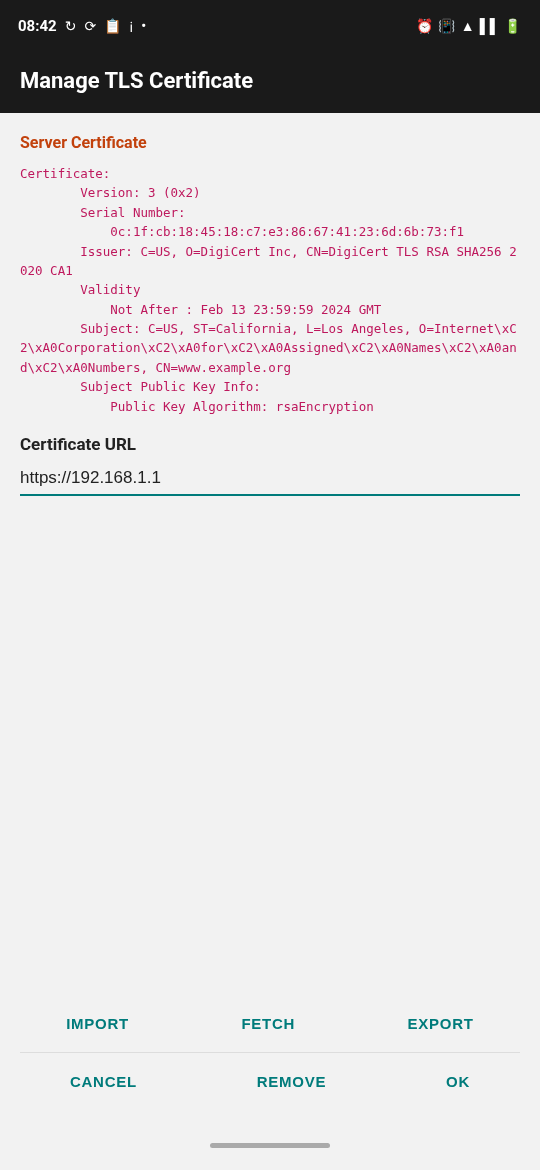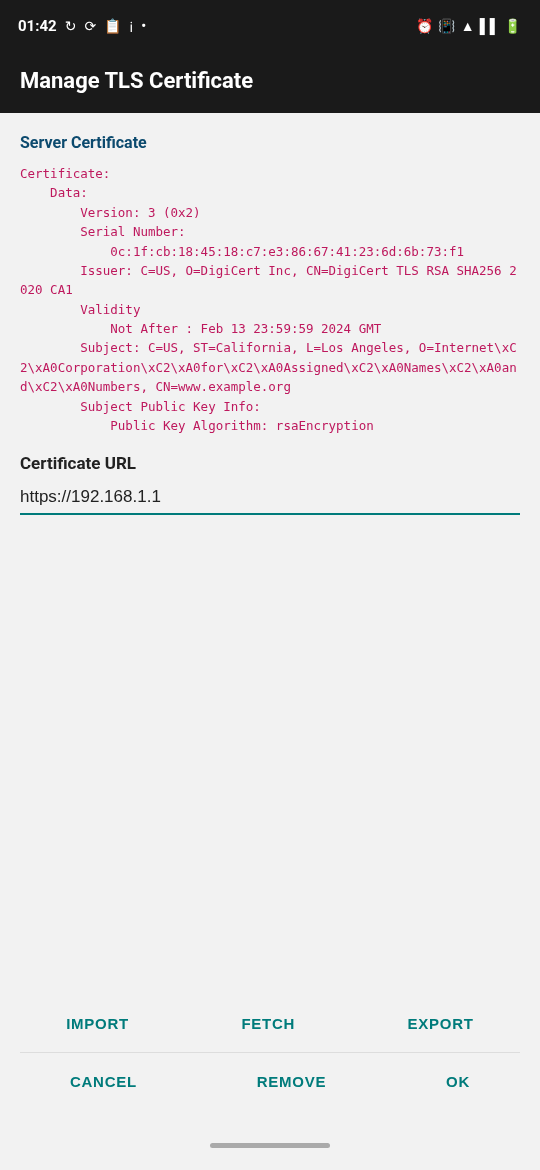--- a/index.html
+++ b/index.html
@@ -69,21 +69,21 @@
     
     .main-content {
       background: #f2f2f2;
       padding: 20px 20px 0 20px;
       flex: 1;
     }
 
     .section-title {
       font-size: 16px;
       font-weight: bold;
-      color: #0c4a6e;
+      color: #c2410c;
       margin-bottom: 12px;
     }
 
     .cert-text-block {
       font-size: 12.5px;
       color: #be185d;
       line-height: 1.55;
       font-family: monospace;
       word-break: break-all;
       background: #f2f2f2;
@@ -169,21 +169,21 @@
       height: 1px;
       background: #ddd;
       margin: 0 10px;
     }
   </style>
 </head>
 <body>
 
 <div class="status-bar">
   <div class="status-left">
-    <span class="status-time">01:42</span>
+    <span class="status-time">08:42</span>
     <span class="status-icon">↻</span>
     <span class="status-icon">⟳</span>
     <span class="status-icon">📋</span>
     <span class="status-icon">ℹ</span>
     <span class="status-icon">•</span>
   </div>
   <div class="status-right">
     <span class="status-icon">⏰</span>
     <span class="status-icon">📳</span>
     <span class="status-icon">▲</span>
@@ -195,21 +195,20 @@
 <div class="header">
   <div class="header-title">Manage TLS Certificate</div>
 </div>
 
 <div class="main-content">
 
   <div class="section-title">Server Certificate</div>
 
   <div class="cert-text-block">
     <div>Certificate:</div>
-    <div>&nbsp;&nbsp;&nbsp;&nbsp;Data:</div>
     <div>&nbsp;&nbsp;&nbsp;&nbsp;&nbsp;&nbsp;&nbsp;&nbsp;Version: 3 (0x2)</div>
     <div>&nbsp;&nbsp;&nbsp;&nbsp;&nbsp;&nbsp;&nbsp;&nbsp;Serial Number:</div>
     <div>&nbsp;&nbsp;&nbsp;&nbsp;&nbsp;&nbsp;&nbsp;&nbsp;&nbsp;&nbsp;&nbsp;&nbsp;0c:1f:cb:18:45:18:c7:e3:86:67:41:23:6d:6b:73:f1</div>
     <div>&nbsp;&nbsp;&nbsp;&nbsp;&nbsp;&nbsp;&nbsp;&nbsp;Issuer: C=US, O=DigiCert Inc, CN=DigiCert TLS RSA SHA256 2020 CA1</div>
     <div>&nbsp;&nbsp;&nbsp;&nbsp;&nbsp;&nbsp;&nbsp;&nbsp;Validity</div>
     <div>&nbsp;&nbsp;&nbsp;&nbsp;&nbsp;&nbsp;&nbsp;&nbsp;&nbsp;&nbsp;&nbsp;&nbsp;Not After : Feb 13 23:59:59 2024 GMT</div>
     <div>&nbsp;&nbsp;&nbsp;&nbsp;&nbsp;&nbsp;&nbsp;&nbsp;Subject: C=US, ST=California, L=Los Angeles, O=Internet\xC2\xA0Corporation\xC2\xA0for\xC2\xA0Assigned\xC2\xA0Names\xC2\xA0and\xC2\xA0Numbers, CN=www.example.org</div>
     <div>&nbsp;&nbsp;&nbsp;&nbsp;&nbsp;&nbsp;&nbsp;&nbsp;Subject Public Key Info:</div>
     <div>&nbsp;&nbsp;&nbsp;&nbsp;&nbsp;&nbsp;&nbsp;&nbsp;&nbsp;&nbsp;&nbsp;&nbsp;Public Key Algorithm: rsaEncryption</div>
   </div>

